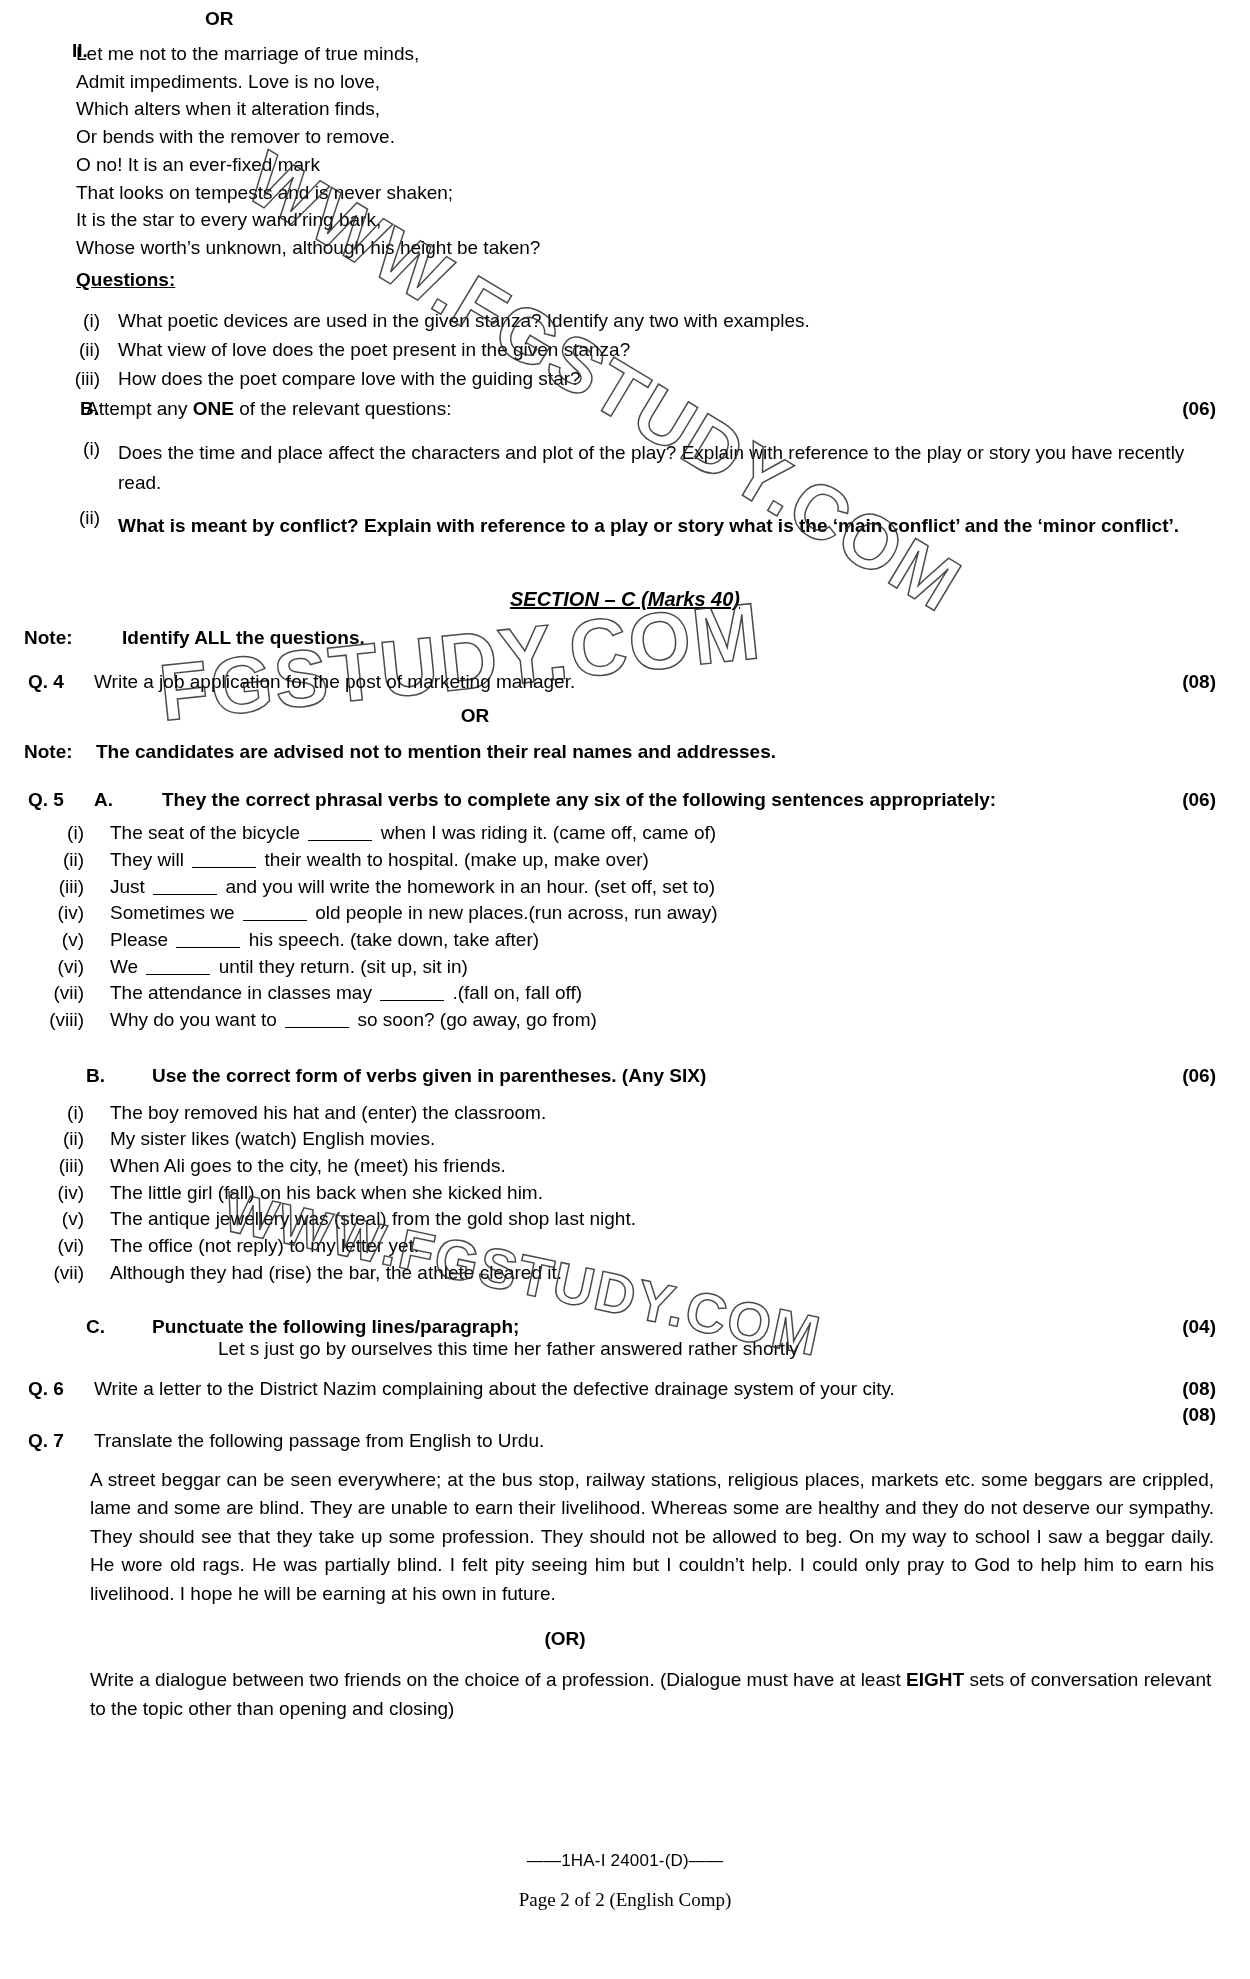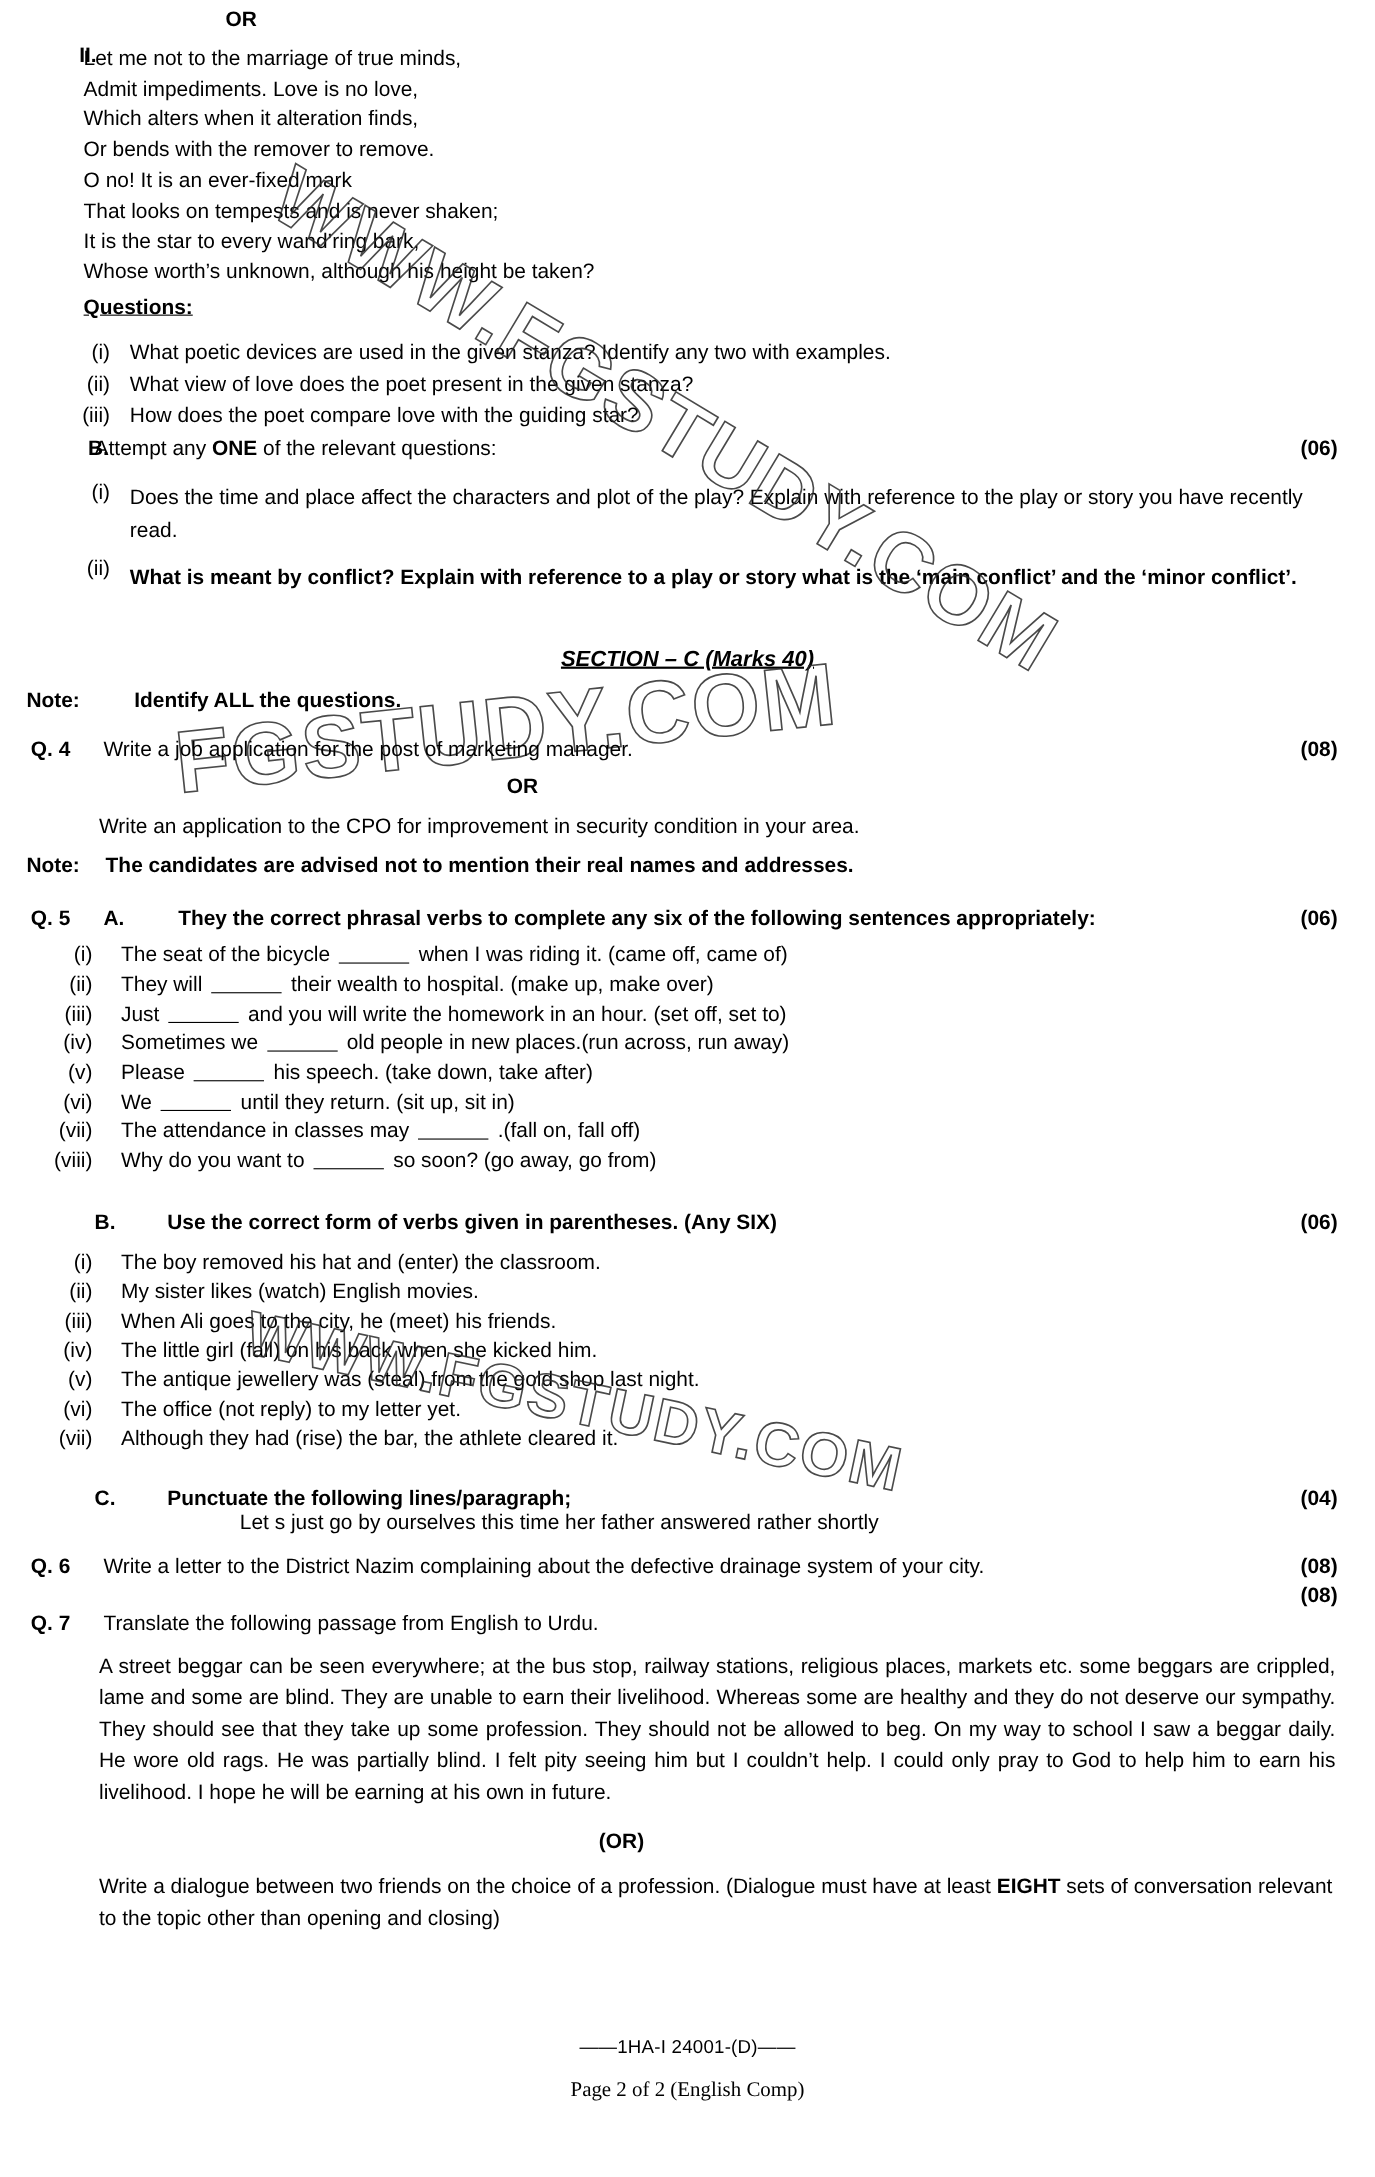--- a/index.html
+++ b/index.html
@@ -164,21 +164,20 @@
   </div>
 
   <div class="q-row">
     <div class="q-key">Q. 4</div>
     <div class="col-body">Write a job application for the post of marketing manager.</div>
     <div class="marks" style="top:0;">(08)</div>
   </div>
 
   <div class="or-mid">OR</div>
 
-  <div class="indent-para">Write an application to the CPO for improvement in security condition in your area.</div>
 
   <div class="note-row" style="margin-top:14px;">
     <div class="note-key" style="width:96px;flex:0 0 96px;">Note:</div>
     <div class="note-val">The candidates are advised not to mention their real names and addresses.</div>
   </div>
 
   <div class="q-row" style="margin-top:26px;">
     <div class="q-key">Q. 5</div>
     <div style="width:68px;flex:0 0 68px;font-weight:bold;">A.</div>
     <div class="col-body b" style="padding-right:100px;">They the correct phrasal verbs to complete any six of the following sentences appropriately:</div>

